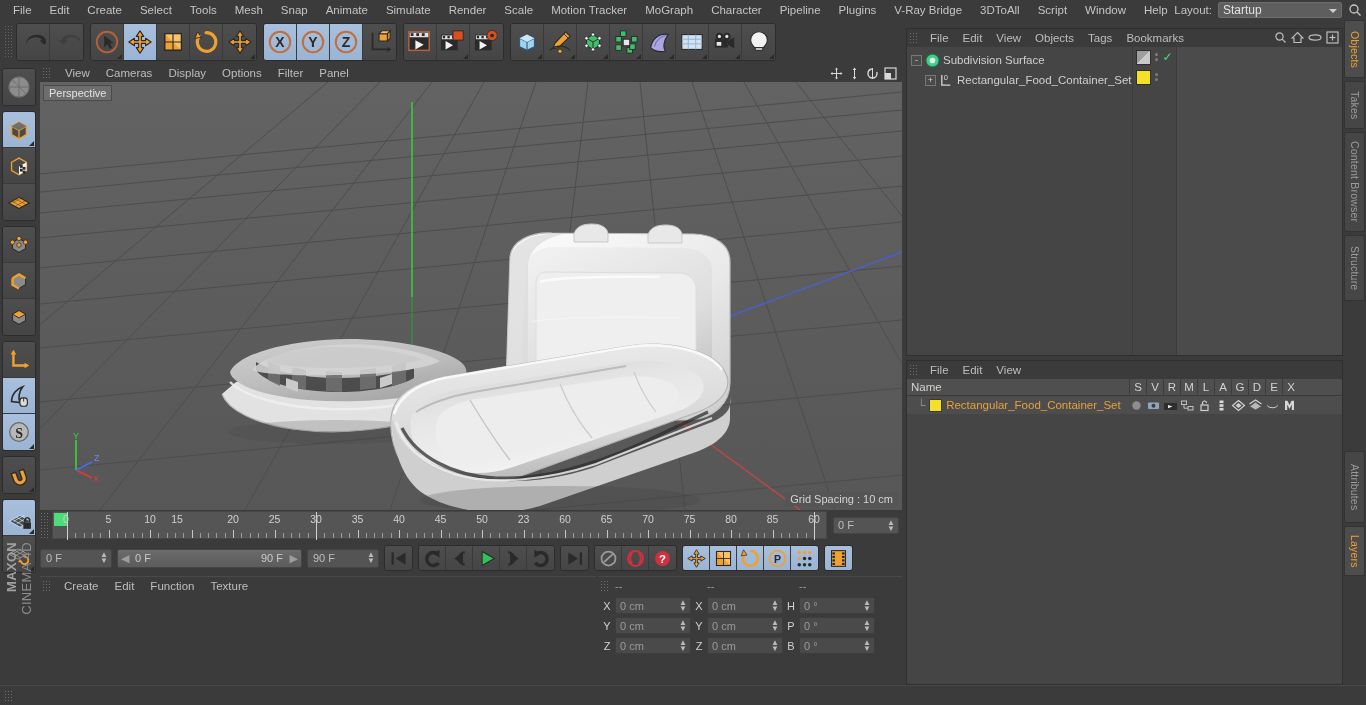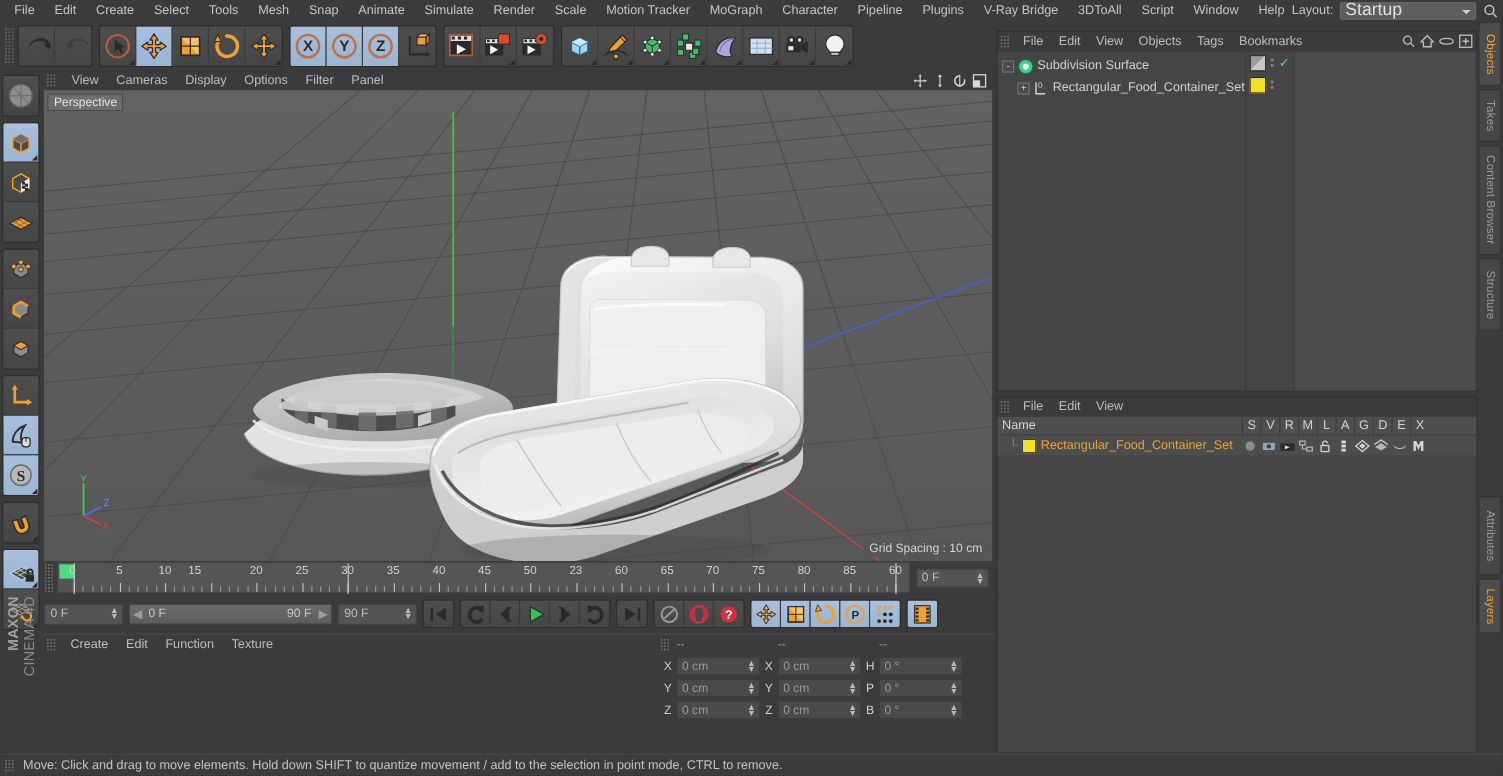--- a/index.html
+++ b/index.html
@@ -24,21 +24,21 @@
     font-size: 11.5px; white-space: nowrap; cursor: default;
   }
   .layout-group {
     position: absolute; right: 24px; top: 2px; display: flex; align-items: center; gap: 6px;
   }
   .layout-label { color: #c4c4c4; font-size: 11.5px; }
   .layout-select {
     width: 124px; height: 16px; background: #5e5e5e;
     border: 1px solid #6e6e6e; border-radius: 2px;
     display: flex; align-items: center; padding: 0 4px;
-    color: #e0e0e0; font-size: 16px; position: relative;
+    color: #e0e0e0; font-size: 12px; position: relative;
   }
   .layout-select .caret {
     position: absolute; right: 4px; top: 6px;
     width: 0; height: 0; border-left: 4px solid transparent;
     border-right: 4px solid transparent; border-top: 4px solid #cfcfcf;
   }
   .menu-search {
     position: absolute; right: 4px; top: 3px; width: 14px; height: 14px;
   }
 
@@ -1476,16 +1476,15 @@
           <span>Attributes</span>
         </div>
         <div class="vtab active" style="height: 50px;">
           <span>Layers</span>
         </div>
       </div>
   </div>
 
   <div class="statusbar">
     <span class="g"></span>
-    <span class="txt">Move: Click and drag to move elements. Hold down SHIFT to quantize movement / add to the selection in point mode, CTRL to remove.</span>
   </div>
 
 </div>
 
 </body></html>

